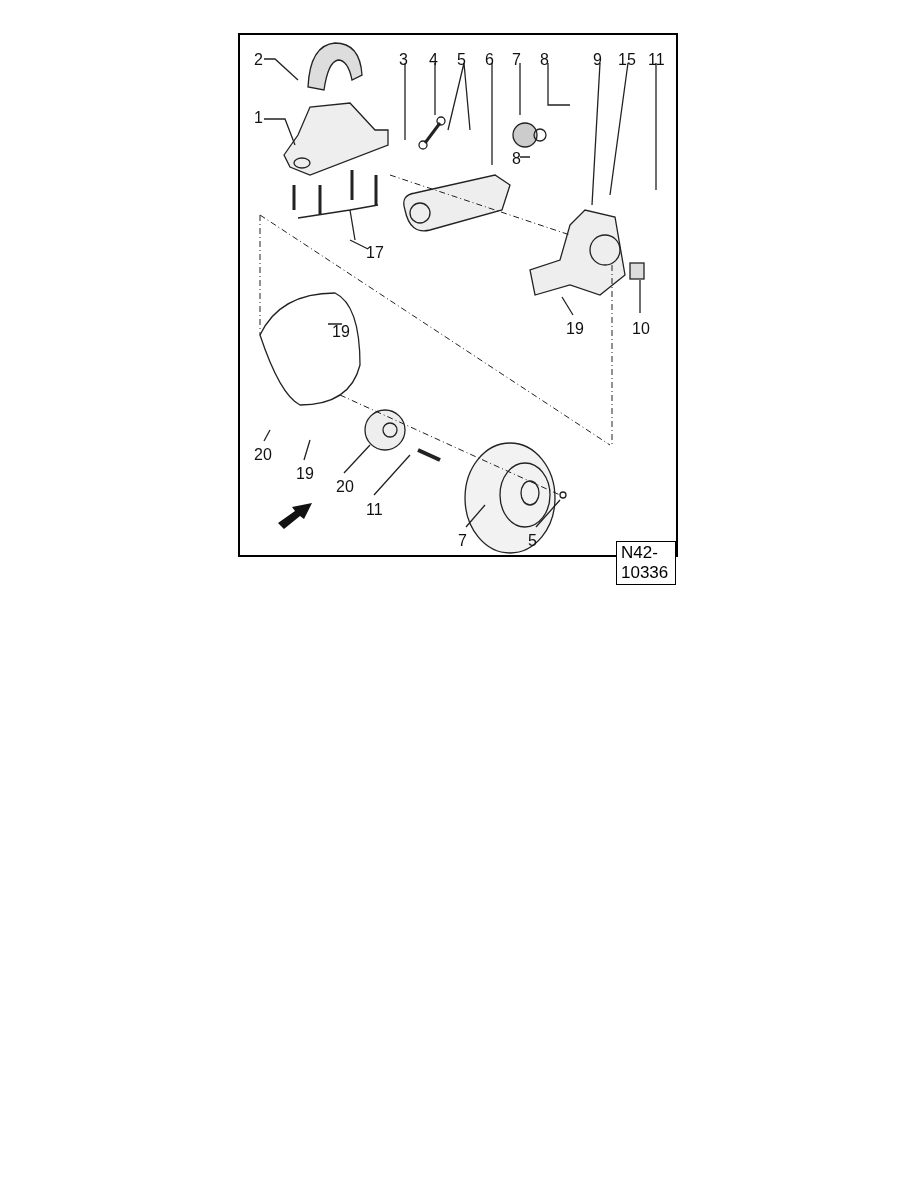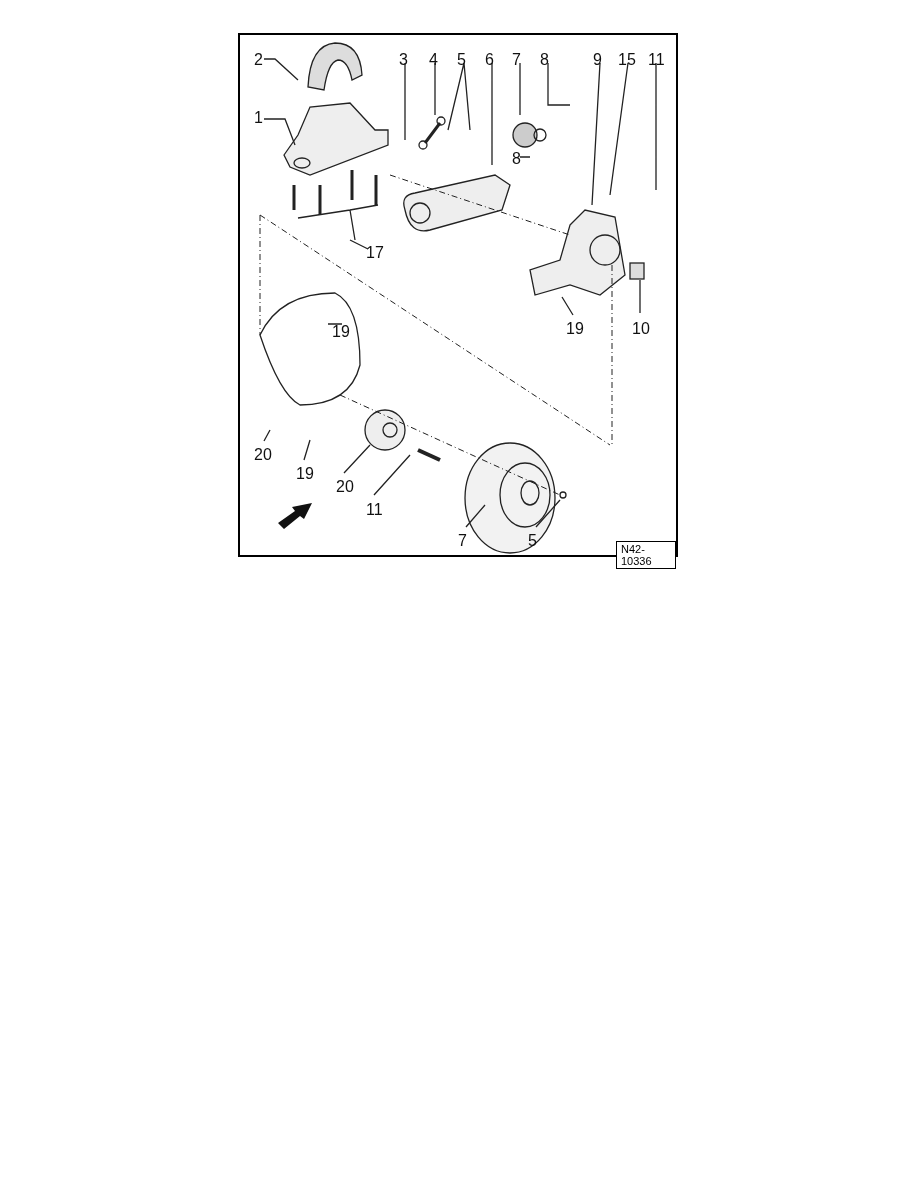--- a/index.html
+++ b/index.html
@@ -1,20 +1,20 @@
 <!DOCTYPE html>
 <html><head>
 <meta charset="utf-8">
 <style>
   html,body{margin:0;padding:0;background:#fff;}
   body{width:918px;height:1188px;position:relative;overflow:hidden;font-family:"Liberation Sans",sans-serif;}
   #frame{position:absolute;left:238px;top:33px;width:440px;height:524px;border:2px solid #000;box-sizing:border-box;background:#fff;}
   #frame svg{position:absolute;left:0;top:0;}
   .lbl{position:absolute;font-size:16px;color:#111;line-height:1;}
-  #ref{position:absolute;left:376px;top:506px;border:1px solid #000;font-size:11px;padding:1px 4px;background:#fff;}
+  #ref{position:absolute;left:376px;top:506px;border:1px solid #000;font-size:17px;padding:1px 4px;background:#fff;}
 </style>
 </head>
 <body>
 
 <div id="frame">
   <svg width="440" height="524" viewBox="0 0 440 524">
     <g fill="none" stroke="#222" stroke-width="1.3">
 
       <path d="M68 52 Q70 10 95 8 Q120 8 122 40 L112 45 Q108 25 98 25 Q88 27 84 55 Z" fill="#ddd"></path>
 

